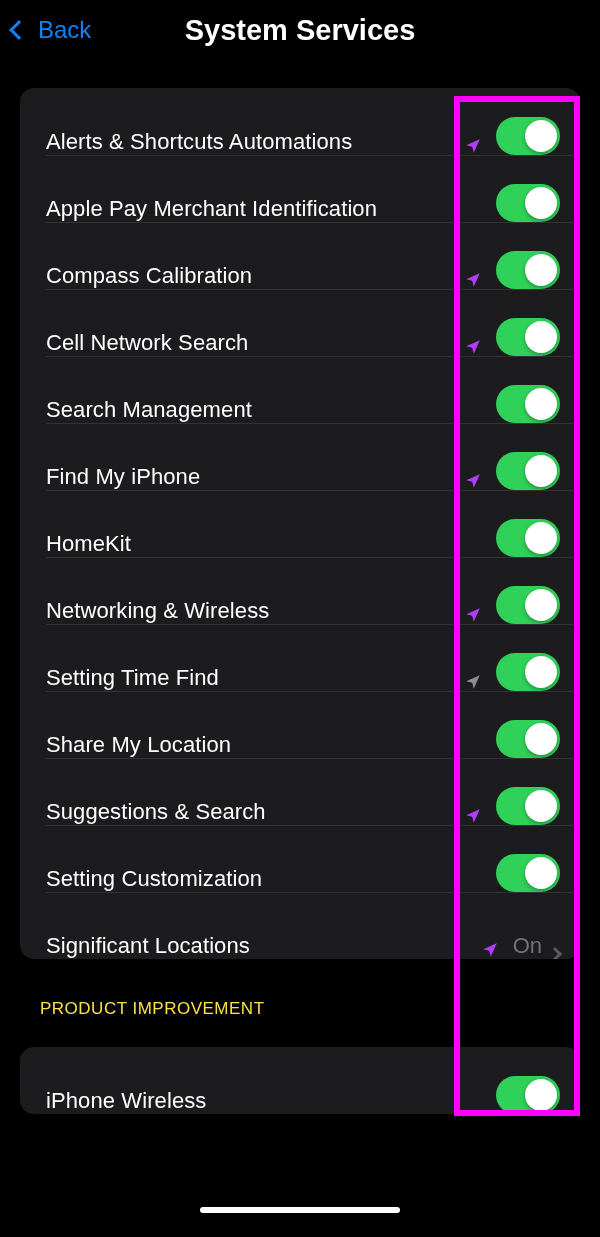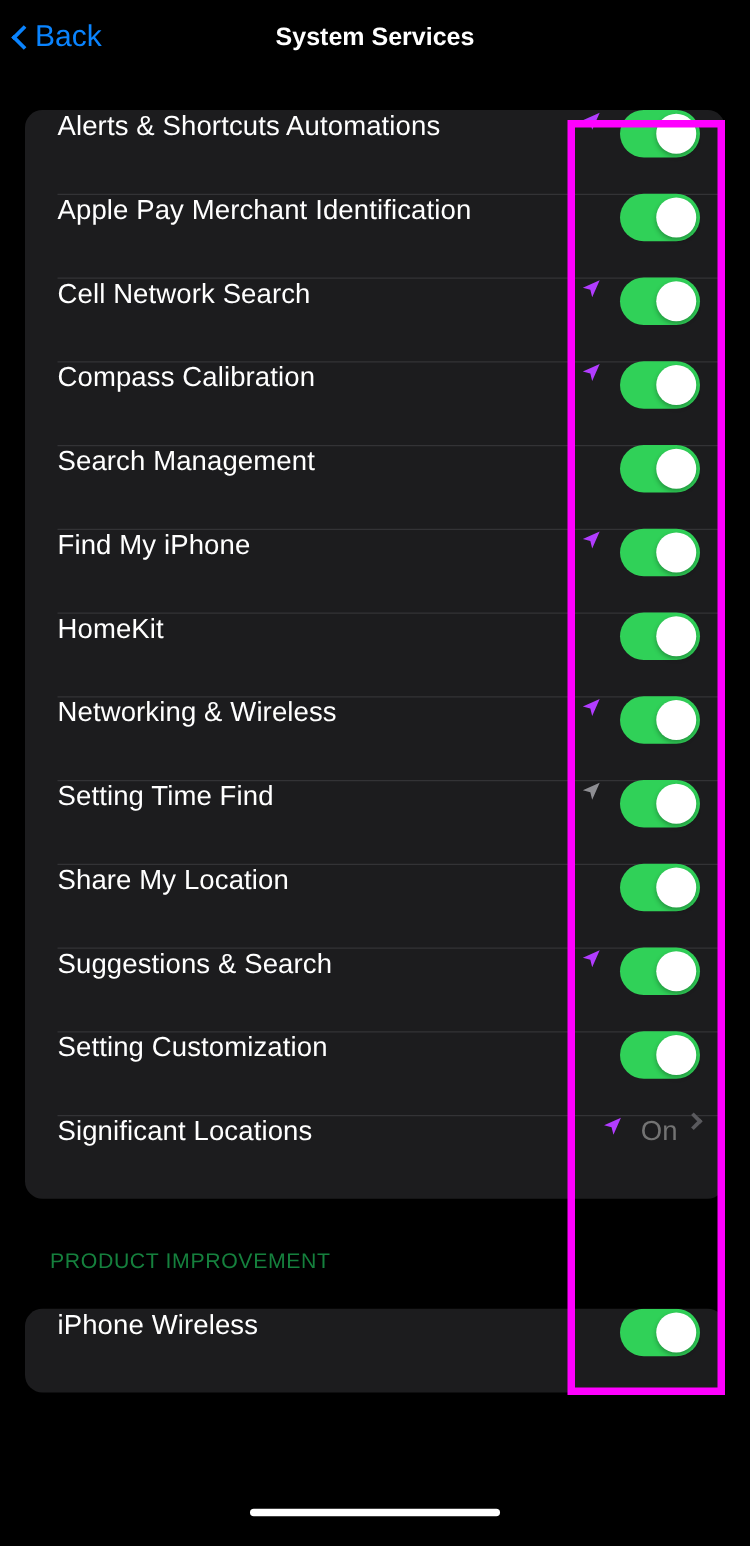--- a/index.html
+++ b/index.html
@@ -17,47 +17,47 @@
       display: flex;
       align-items: center;
       position: relative;
       padding: 0 12px;
     }
     .back {
       display: flex;
       align-items: center;
       color: #0a84ff;
       font-size: 24px;
-      gap: 0;
+      gap: 10px;
     }
     .back .chev {
       display: inline-block;
       width: 14px; height: 14px;
       border-left: 3.5px solid #0a84ff;
       border-bottom: 3.5px solid #0a84ff;
       transform: rotate(45deg);
       margin-right: 2px;
     }
     .title {
       position: absolute;
       left: 0; right: 0;
       text-align: center;
-      font-size: 20px;
+      font-size: 29px;
       font-weight: 600;
       pointer-events: none;
     }
     .panel {
       margin: 28px 20px 0 20px;
       background: #1c1c1e;
       border-radius: 14px;
       overflow: hidden;
     }
     .row {
       display: flex;
-      align-items: flex-start;
+      align-items: flex-end;
       min-height: 67px;
       padding: 0 20px 0 26px;
       position: relative;
     }
     .row + .row::before {
       content: "";
       position: absolute;
       top: 0; left: 26px; right: 0;
       height: 1px;
       background: #333336;
@@ -106,21 +106,21 @@
       position: absolute;
       border: 6px solid #ff00ff;
       pointer-events: none;
       top: 96px;
       left: 454px;
       width: 126px;
       height: 1020px;
     }
     .section-header {
       margin: 40px 20px 8px 40px;
-      color: #15803d;
+      color: #fde047;
       font-size: 17px;
       letter-spacing: 0.5px;
     }
     .homebar {
       position: absolute;
       bottom: 24px;
       left: 50%;
       transform: translateX(-50%);
       width: 200px; height: 6px;
       background: #fff;
@@ -150,32 +150,32 @@
         <div class="knob"></div>
       </div>
     </div>
     <div class="row">
       <span class="label">Apple Pay Merchant Identification</span>
       <div class="toggle">
         <div class="knob"></div>
       </div>
     </div>
     <div class="row">
+      <span class="label">Compass Calibration</span>
+      <span class="locicon">
+        <svg viewBox="0 0 24 24" fill="currentColor">
+          <path d="M3 11l18-8-8 18-2-8-8-2z"></path>
+        </svg>
+      </span>
+      <div class="toggle">
+        <div class="knob"></div>
+      </div>
+    </div>
+    <div class="row">
       <span class="label">Cell Network Search</span>
-      <span class="locicon">
-        <svg viewBox="0 0 24 24" fill="currentColor">
-          <path d="M3 11l18-8-8 18-2-8-8-2z"></path>
-        </svg>
-      </span>
-      <div class="toggle">
-        <div class="knob"></div>
-      </div>
-    </div>
-    <div class="row">
-      <span class="label">Compass Calibration</span>
       <span class="locicon">
         <svg viewBox="0 0 24 24" fill="currentColor">
           <path d="M3 11l18-8-8 18-2-8-8-2z"></path>
         </svg>
       </span>
       <div class="toggle">
         <div class="knob"></div>
       </div>
     </div>
     <div class="row">

